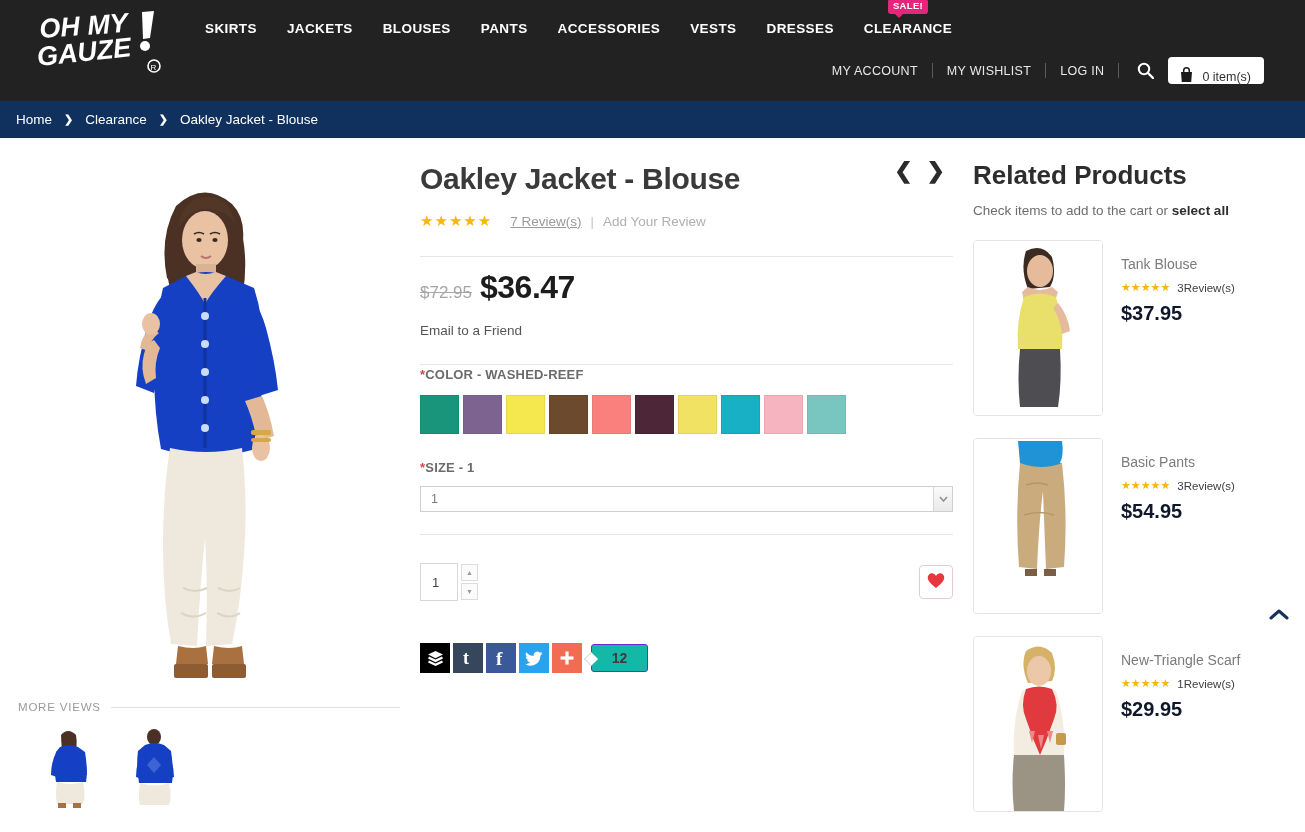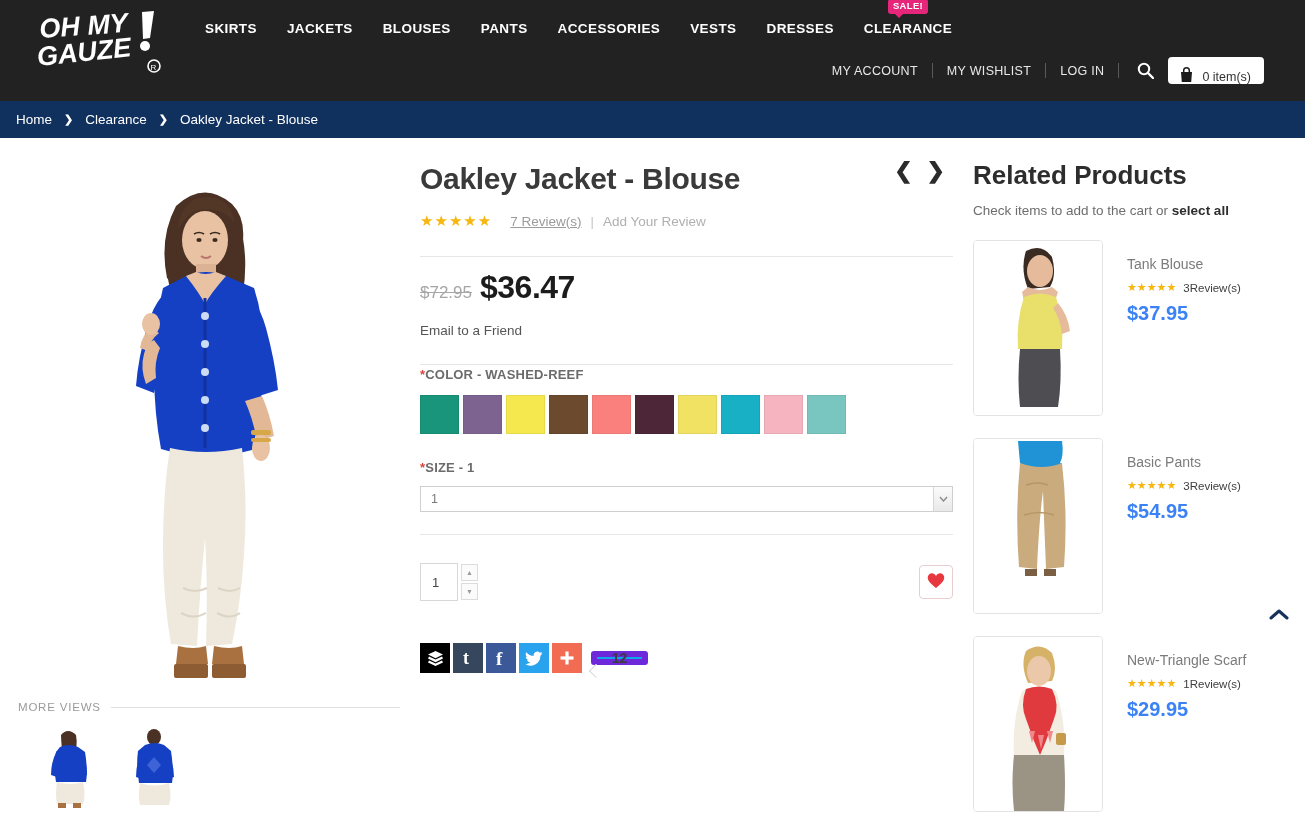--- a/index.html
+++ b/index.html
@@ -378,24 +378,24 @@
     display: flex; align-items: center; justify-content: center;
     cursor: pointer;
   }
   .soc-buffer { background: #000000; }
   .soc-tumblr { background: #36465d; }
   .soc-facebook { background: #3b5998; }
   .soc-twitter { background: #2aa3ef; }
   .soc-addthis { background: #f26c53; }
   .share-count {
     margin-left: 6px;
-    width: 57px; height: 14px;
-    border: 6px solid #6d28d9;
+    width: 57px; height: 28px;
+    border: 1px solid #6d28d9;
     border-radius: 3px;
-    background: #0ea5e9;
+    background: #14b8a6;
     display: flex; align-items: center; justify-content: center;
     font-size: 14px;
     font-weight: bold;
     color: #3c3c3c;
     position: relative;
   }
   .share-count::before {
     content: "";
     position: absolute;
     left: -6px; top: 9px;
@@ -415,21 +415,21 @@
   }
   .rel-sub {
     font-size: 13.5px;
     color: #6d6d6d;
     margin-top: 12px;
   }
   .rel-sub a { color: #2d2d2d; font-weight: bold; text-decoration: none; }
   .rel-item {
     display: flex;
     margin-top: 22px;
-    gap: 24px;
+    gap: 18px;
   }
   .rel-thumb {
     width: 130px; height: 176px;
     border: 1px solid #e3e3e3;
     border-radius: 4px;
     background: #fff;
     position: relative;
     overflow: hidden;
     flex-shrink: 0;
     cursor: pointer;
@@ -445,21 +445,21 @@
     display: flex; align-items: center;
     margin-top: 9px; gap: 7px;
   }
   .rel-rev {
     font-size: 11.5px;
     color: #3e3e3e;
   }
   .rel-price {
     font-size: 20px;
     font-weight: bold;
-    color: #3b82f6;
+    color: #0f172a;
     margin-top: 8px;
   }
 
   .scroll-top {
     position: absolute;
     right: 13px;
     top: 603px;
     width: 26px; height: 26px;
     display: flex; align-items: center; justify-content: center;
     cursor: pointer;

